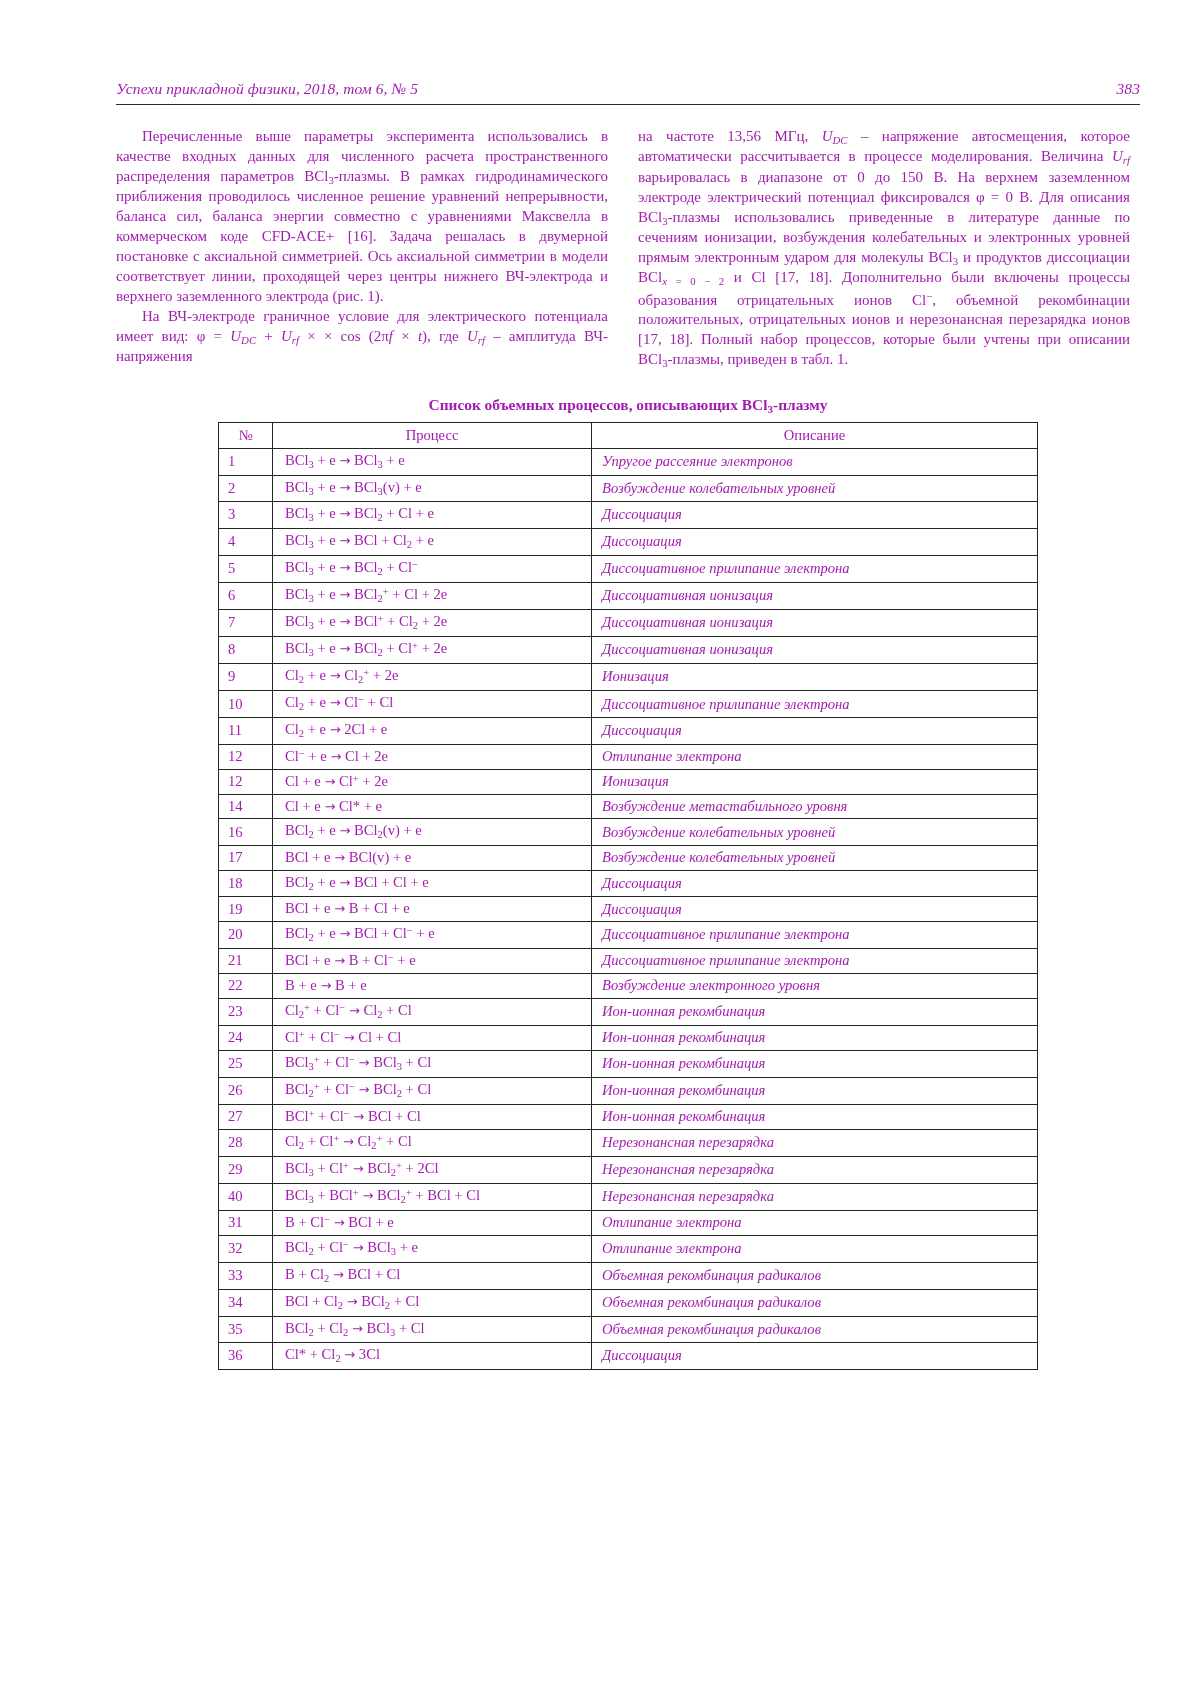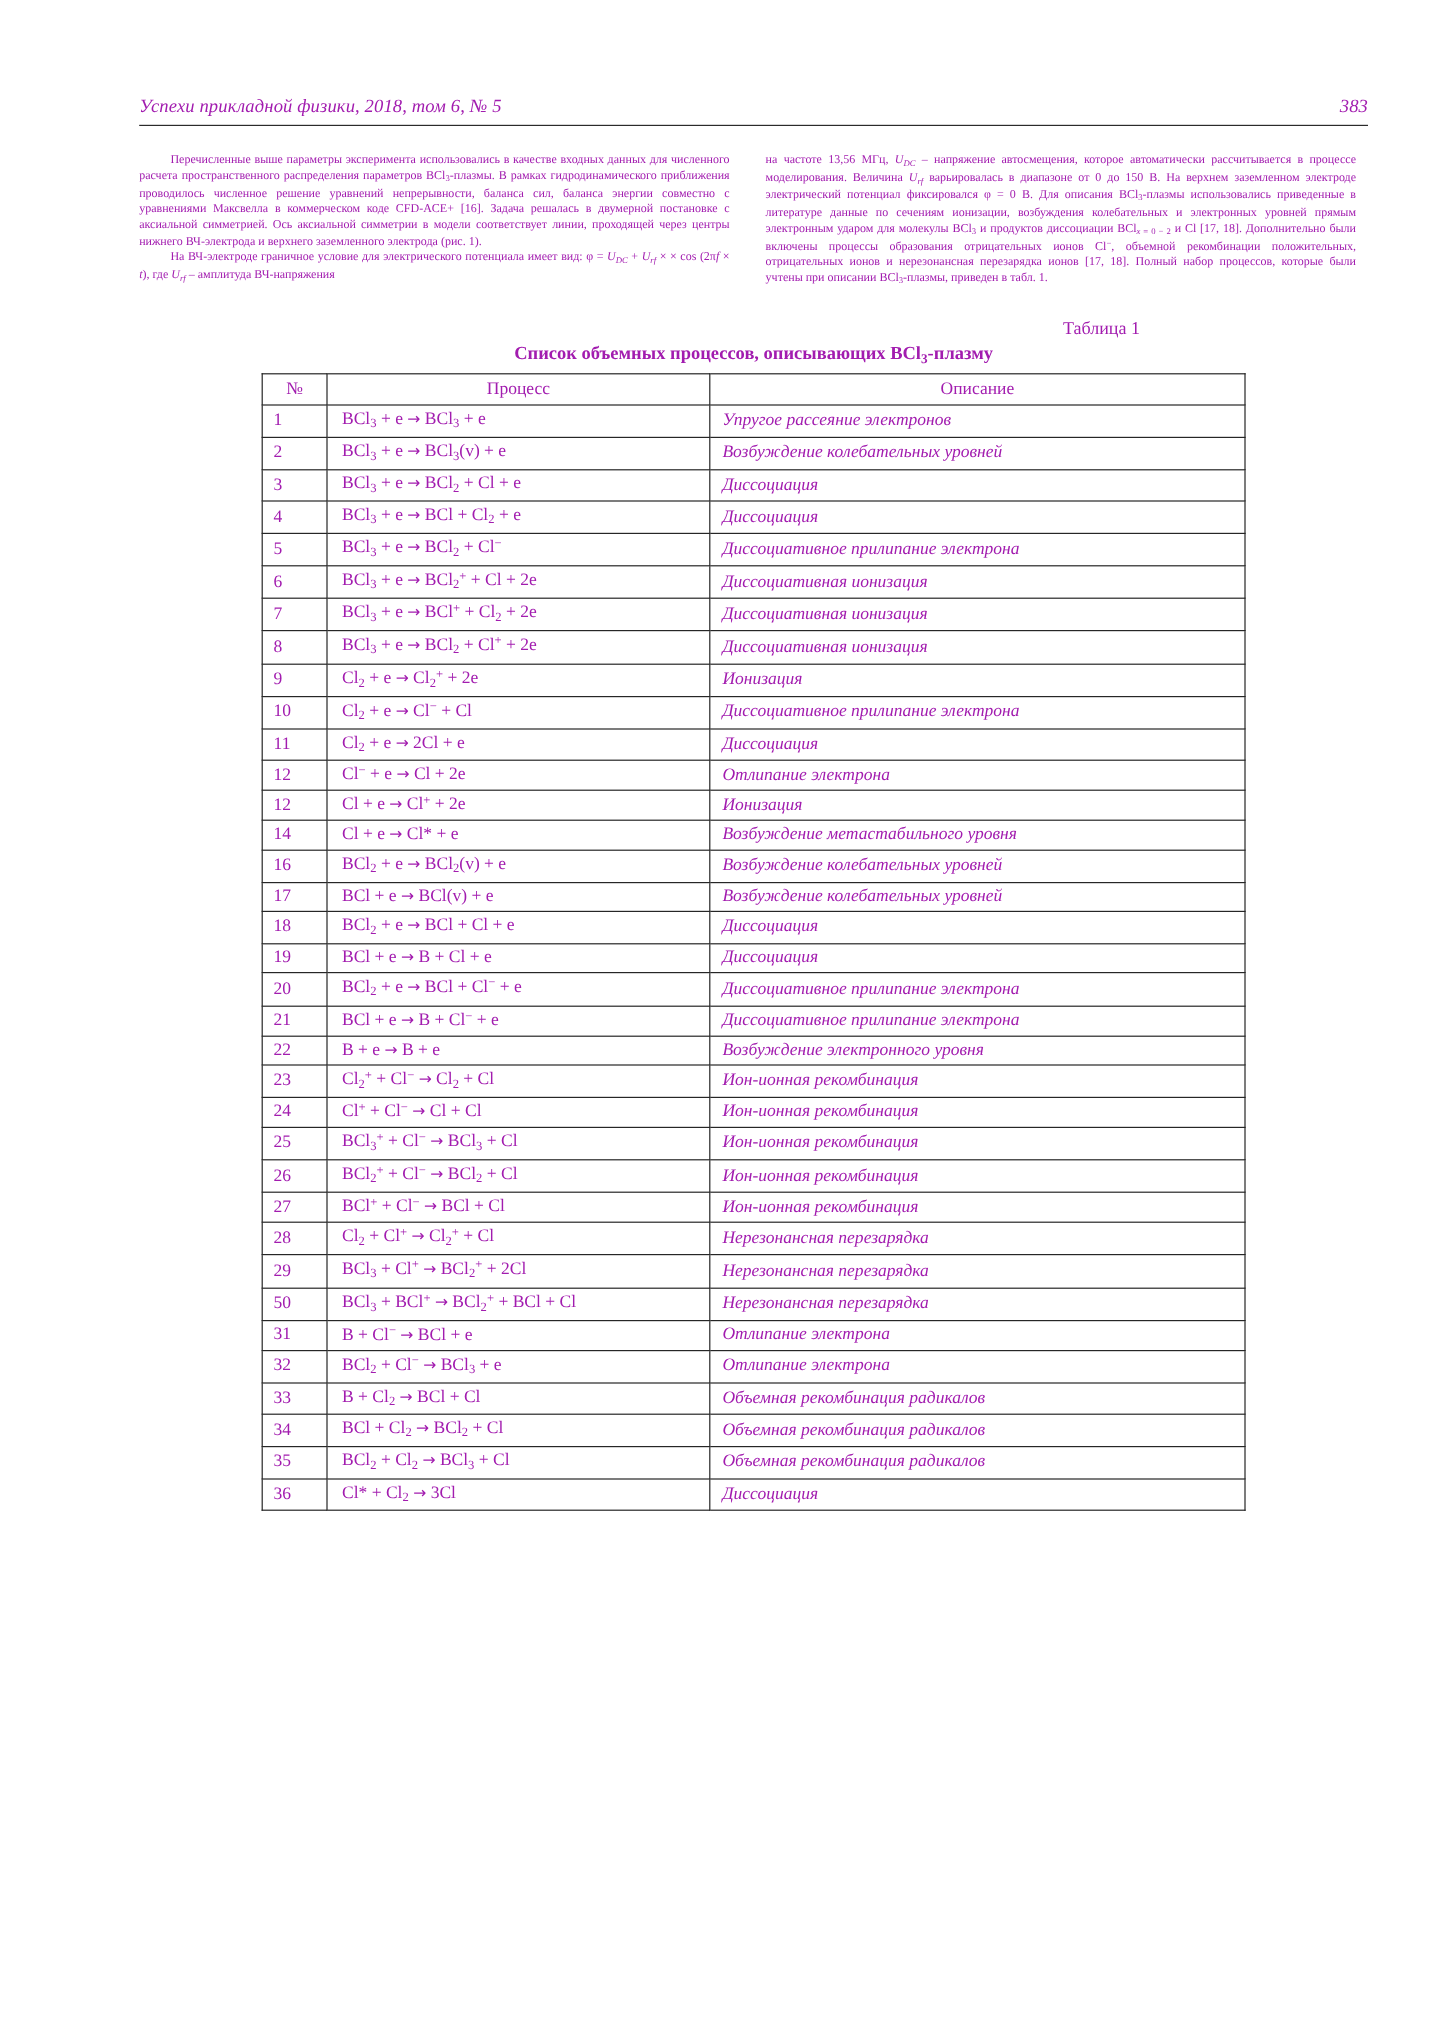--- a/index.html
+++ b/index.html
@@ -35,21 +35,21 @@
   .runhead .pageno { font-style: italic; }
 
   
   .cols {
     display: flex;
     gap: 30px;
     align-items: flex-start;
   }
   .col {
     width: 492px;
-    font-size: 10px;
+    font-size: 15px;
     line-height: 1.33;
     text-align: justify;
     text-justify: inter-word;
     hyphens: manual;
   }
   .col p { margin: 0; }
   .col p.ind { text-indent: 26px; }
   .col p + p { margin-top: 0; }
   sub { font-size: 0.72em; vertical-align: -0.28em; }
   sup { font-size: 0.72em; vertical-align: 0.42em; }
@@ -130,21 +130,20 @@
         прямым электронным ударом для молекулы BCl<sub>3</sub> и продуктов диссоциации
         BCl<sub><i>x</i>&nbsp;=&nbsp;0&nbsp;−&nbsp;2</sub> и Cl [17,&nbsp;18]. Дополнительно были
         включены процессы образования отрицательных ионов Cl<sup>−</sup>, объемной рекомбинации
         положительных, отрицательных ионов и нерезонансная перезарядка ионов [17,&nbsp;18]. Полный
         набор процессов, которые были учтены при описании BCl<sub>3</sub>-плазмы, приведен в табл.&nbsp;1.
       </p>
     </div>
   </div>
 
   <div class="table-zone">
-    <div class="table-num">Таблица 1</div>
     <div class="table-caption">
       Список объемных процессов, описывающих BCl<sub>3</sub>-плазму
     </div>
     <table class="proc">
       <thead>
         <tr>
           <th class="num">№</th>
           <th class="rx">Процесс</th>
           <th class="desc">Описание</th>
         </tr>
@@ -284,21 +283,21 @@
             <td class="num">28</td>
             <td class="rx">Cl<sub>2</sub> + Cl<sup>+</sup> <span class="arrow">→</span> Cl<sub>2</sub><sup>+</sup> + Cl</td>
             <td class="desc">Нерезонансная перезарядка</td>
           </tr>
           <tr>
             <td class="num">29</td>
             <td class="rx">BCl<sub>3</sub> + Cl<sup>+</sup> <span class="arrow">→</span> BCl<sub>2</sub><sup>+</sup> + 2Cl</td>
             <td class="desc">Нерезонансная перезарядка</td>
           </tr>
           <tr>
-            <td class="num">50</td>
+            <td class="num">40</td>
             <td class="rx">BCl<sub>3</sub> + BCl<sup>+</sup> <span class="arrow">→</span> BCl<sub>2</sub><sup>+</sup> + BCl + Cl</td>
             <td class="desc">Нерезонансная перезарядка</td>
           </tr>
           <tr>
             <td class="num">31</td>
             <td class="rx">B + Cl<sup>−</sup> <span class="arrow">→</span> BCl + e</td>
             <td class="desc">Отлипание электрона</td>
           </tr>
           <tr>
             <td class="num">32</td>

